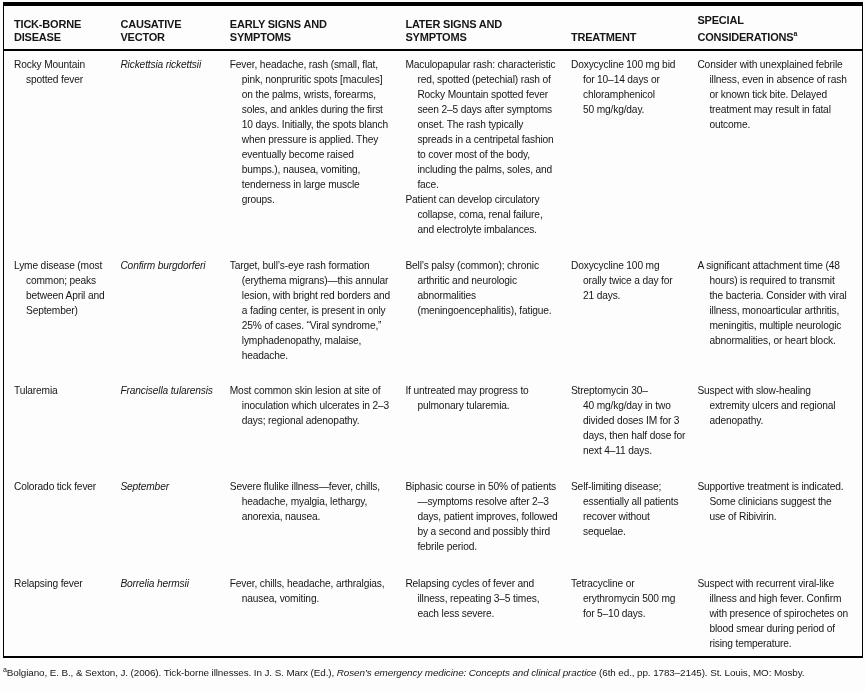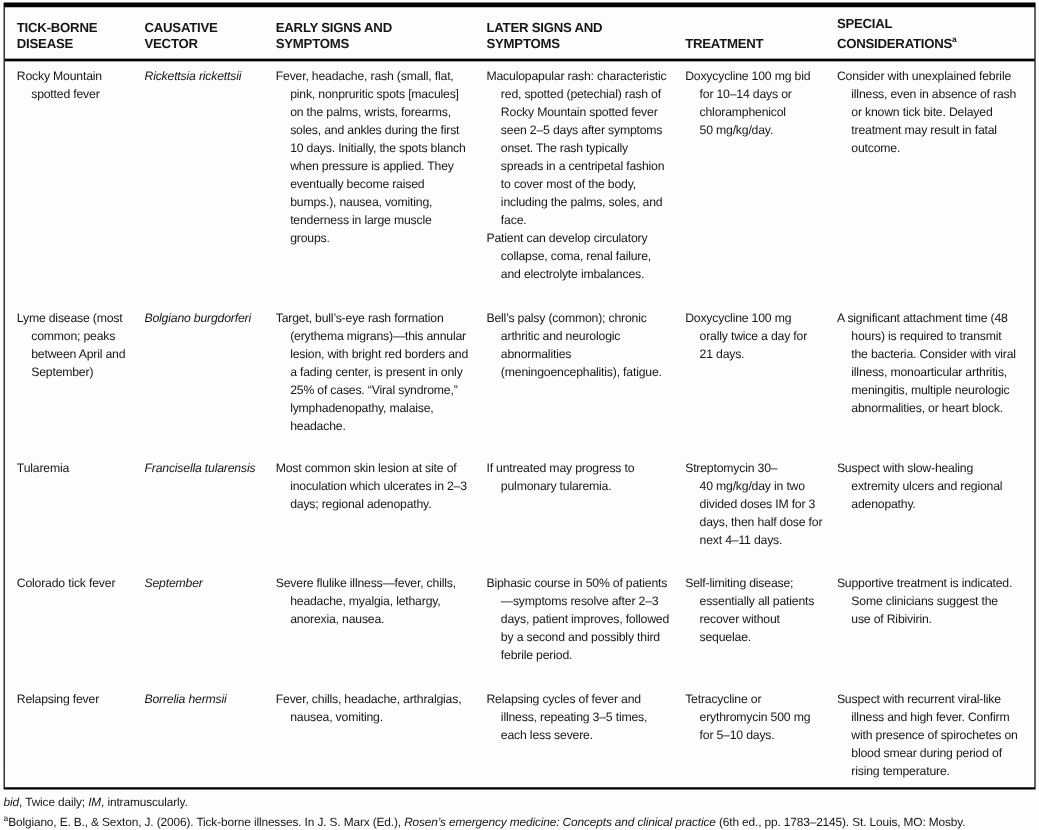--- a/index.html
+++ b/index.html
@@ -91,21 +91,21 @@
             </td>
             <td>
               <div class="para">Consider with unexplained febrile illness, even in absence of rash or known tick bite. Delayed treatment may result in fatal outcome.</div>
             </td>
           </tr>
           <tr>
             <td class="col-disease">
               <div class="para">Lyme disease (most common; peaks between April and September)</div>
             </td>
             <td class="col-vector">
-              <div class="para">Bolgiano burgdorferi</div>
+              <div class="para">Confirm burgdorferi</div>
             </td>
             <td class="col-early">
               <div class="para">Target, bull’s-eye rash formation (erythema migrans)—this annular lesion, with bright red borders and a fading center, is present in only 25% of cases. “Viral syndrome,” lymphadenopathy, malaise, headache.</div>
             </td>
             <td>
               <div class="para">Bell’s palsy (common); chronic arthritic and neurologic abnormalities (meningoencephalitis), fatigue.</div>
             </td>
             <td>
               <div class="para">Doxycycline 100 mg orally twice a day for 21 days.</div>
             </td>
@@ -171,16 +171,15 @@
             </td>
             <td>
               <div class="para">Suspect with recurrent viral-like illness and high fever. Confirm with presence of spirochetes on blood smear during period of rising temperature.</div>
             </td>
           </tr>
         </tbody>
     </table>
   </div>
 
   <div class="footnotes">
-    <div><i>bid</i><span>, Twice daily; </span><i>IM</i><span>, intramuscularly.</span></div>
     <div><sup>a</sup><span>Bolgiano, E. B., &amp; Sexton, J. (2006). Tick-borne illnesses. In J. S. Marx (Ed.), </span><i>Rosen’s emergency medicine: Concepts and clinical practice</i><span> (6th ed., pp. 1783–2145). St. Louis, MO: Mosby.</span></div>
   </div>
 </div>
 
 </body></html>

